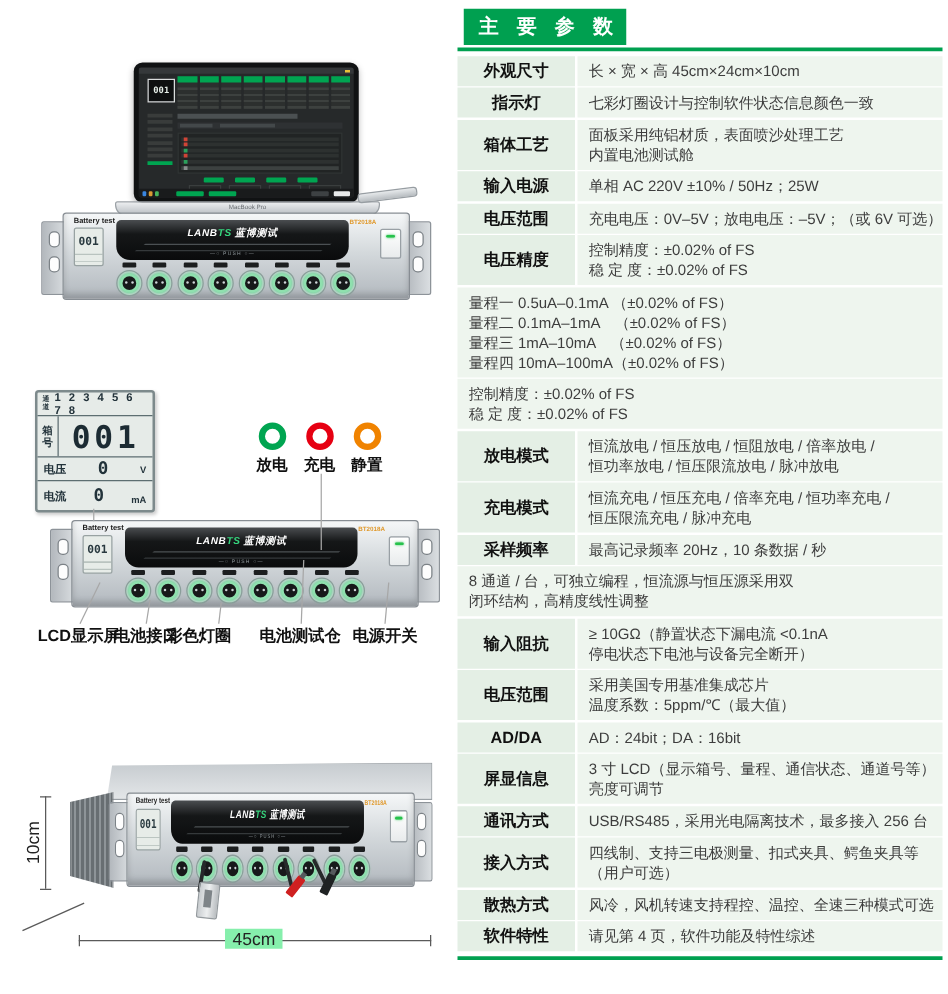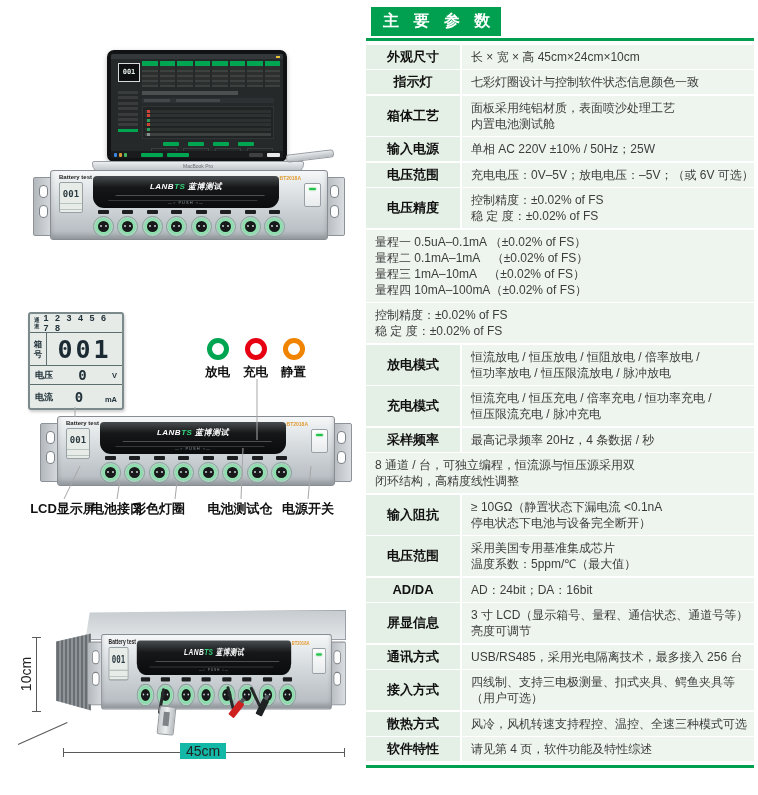--- a/index.html
+++ b/index.html
@@ -158,21 +158,21 @@
   .dim-line{position:absolute;background:#5a5a5a;}
   .dim-v{left:36px;top:637px;width:1px;height:74px;}
   .dim-vcap1{left:32px;top:637px;width:9px;height:1px;}
   .dim-vcap2{left:32px;top:711px;width:9px;height:1px;}
   .dim-h{left:63px;top:752px;width:282px;height:1px;}
   .dim-hcap1{left:63px;top:748px;width:1px;height:9px;}
   .dim-hcap2{left:344px;top:748px;width:1px;height:9px;}
   .dim-d{left:18px;top:744px;width:54px;height:1px;transform:rotate(-24deg);transform-origin:left center;}
   .dim-text{position:absolute;color:#222;font-size:14px;}
   .dim-height{left:4px;top:666px;width:44px;text-align:center;transform:rotate(-90deg);}
-  .dim-width{left:180px;top:743px;background:#14b8a6;padding:0 6px;z-index:2;}
+  .dim-width{left:180px;top:743px;background:#86efac;padding:0 6px;z-index:2;}
   .dim-depth{left:28px;top:757px;margin-top:48px;}
 </style>
 </head>
 <body>
 
 <div class="page">
 
   <div class="laptop-screen">
     <div class="screen-inner" id="swScreen">
         <div class="sw-menubar">
@@ -695,21 +695,21 @@
   </div>
 
   <div class="spec-row">
     <div class="spec-label">充电模式</div>
     <div class="spec-value">恒流充电 / 恒压充电 / 倍率充电 / 恒功率充电 /
 恒压限流充电 / 脉冲充电</div>
   </div>
 
   <div class="spec-row">
     <div class="spec-label">采样频率</div>
-    <div class="spec-value">最高记录频率 20Hz，4 条数据 / 秒</div>
+    <div class="spec-value">最高记录频率 20Hz，10 条数据 / 秒</div>
   </div>
 
   <div class="spec-row">
     <div class="spec-value">8 通道 / 台，可独立编程，恒流源与恒压源采用双
 闭环结构，高精度线性调整</div>
   </div>
 
   <div class="spec-row">
     <div class="spec-label">输入阻抗</div>
     <div class="spec-value">≥ 10GΩ（静置状态下漏电流 &lt;0.1nA

